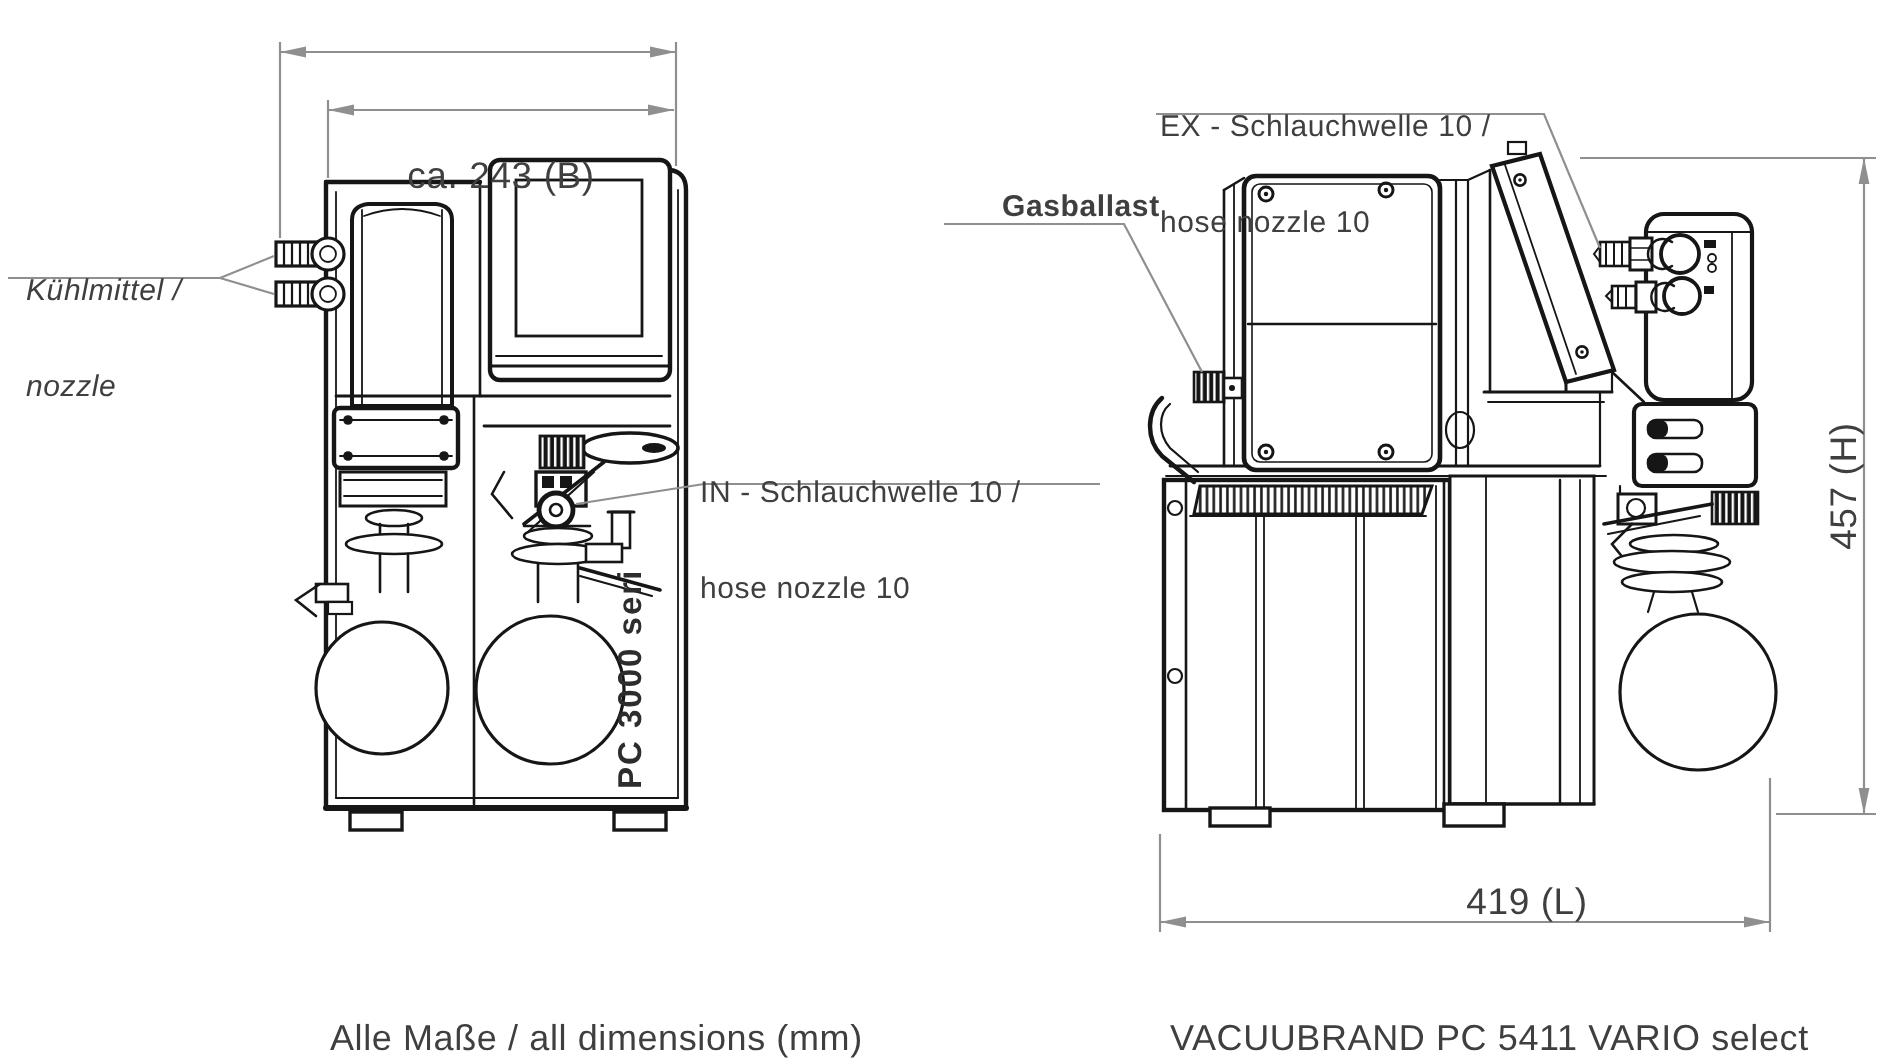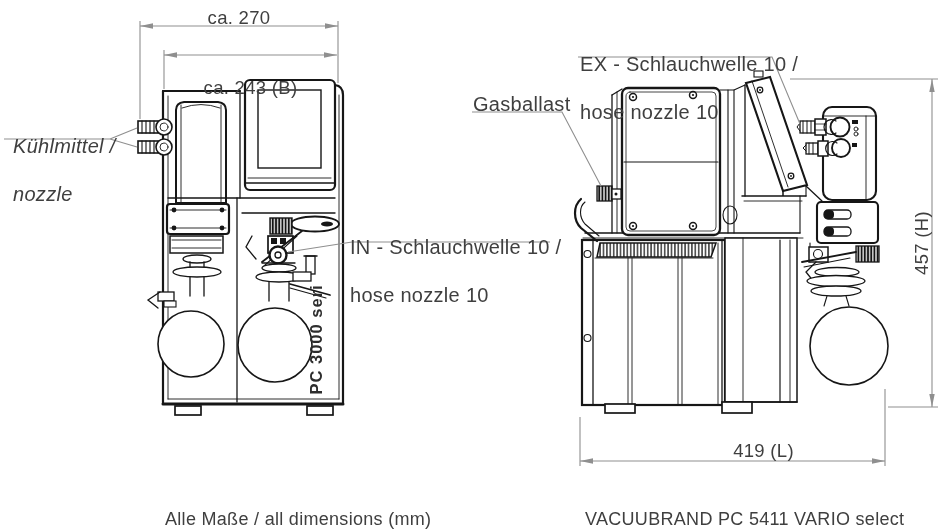--- a/index.html
+++ b/index.html
@@ -3,21 +3,21 @@
 <meta charset="utf-8">
 <style>
   html,body { margin:0; padding:0; background:#fff; }
   .stage {
     position:relative; width:950px; height:529px; background:#ffffff;
     font-family:"Liberation Sans", sans-serif; color:#3f3f3f; overflow:hidden;
   }
   .stage svg { position:absolute; left:0; top:0; }
   .txt { position:absolute; color:#3f3f3f; letter-spacing:0.3px; white-space:pre; }
   .dim { font-size:18.5px; text-align:center; }
-  .lbl { font-size:20px; line-height:16px; }
+  .lbl { font-size:15px; line-height:16px; }
   .cap { font-size:18px; line-height:15.5px; }
   .rot { transform:rotate(-90deg); }
   .series { font-size:16.5px; font-weight:bold; color:#2d2d2d; letter-spacing:1px; text-align:center; }
 </style>
 </head>
 <body>
 
 <div class="stage">
 
 <svg width="950" height="529" viewBox="0 0 950 529">
@@ -278,21 +278,20 @@
 
     <g>
       <path d="M4,139 H110 M110,139 L137,128 M110,139 L137,147"></path>
       <path d="M550,242 H352 L288,252"></path>
       <path d="M578,57 H772 L800,124"></path>
       <path d="M472,112 H562 L601,186"></path>
     </g>
   </g>
 </svg>
 
-<div class="txt dim" style="left:140px; top:7px; width:198px;">ca. 270</div>
 
 <div class="txt dim" style="left:164px; top:36px; width:173px;margin-top:41px;">ca. 243 (B)</div>
 
 <div class="txt dim rot" style="left:861px; top:233px; width:120px; height:20px;">457 (H)</div>
 
 <div class="txt dim" style="left:580px; top:440px; width:367px;">419 (L)</div>
 
 <div class="txt lbl" style="left:13px; top:106px;font-style:italic;">
   <div>Kühlmittel /</div>
   <div>nozzle</div>
@@ -301,21 +300,21 @@
 <div class="txt lbl" style="left:350px; top:207px;">
   <div>IN - Schlauchwelle 10 /</div>
   <div>hose nozzle 10</div>
 </div>
 
 <div class="txt lbl" style="left:580px; top:24px;">
   <div>EX - Schlauchwelle 10 /</div>
   <div>hose nozzle 10</div>
 </div>
 
-<div class="txt lbl" style="left:473px; top:96px;">Gasballast</div>
+<div class="txt lbl" style="left:501px; top:96px;font-weight:bold;">Gasballast</div>
 
 <div class="txt series rot" style="left:263px; top:334px; width:104px; height:17px;">PC 3000 seri</div>
 
 <div class="txt cap" style="left:165px; top:481px;">
   <div>Alle Maße / all dimensions (mm)</div>
   
 </div>
 
 <div class="txt cap" style="left:585px; top:481px;">
   <div>VACUUBRAND PC 5411 VARIO select</div>

